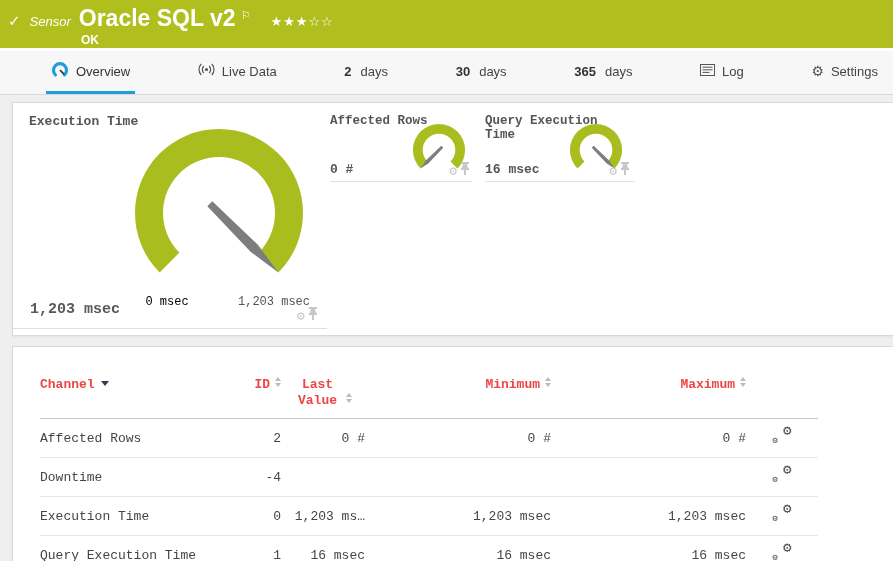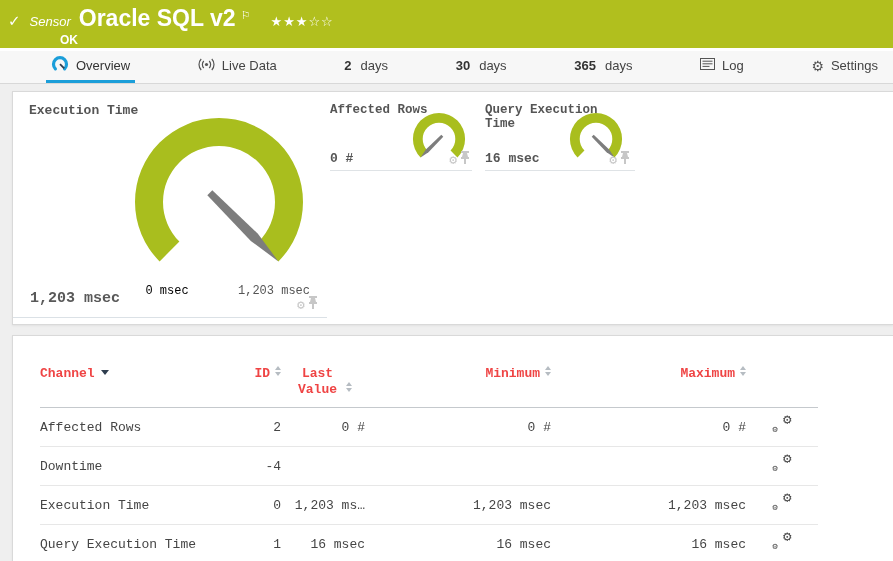--- a/index.html
+++ b/index.html
@@ -7,24 +7,24 @@
     font-family:"Liberation Sans","DejaVu Sans",sans-serif; }
 
   
   .topbar { height:48px; background:#b1bf1e; color:#fff; padding:5px 10px 0 8px; }
   .topbar .row1 { display:flex; align-items:baseline; }
   .check { font-size:15px; font-weight:bold; margin-right:9px; }
   .kind  { font-style:italic; font-size:13px; margin-right:8px; }
   .title { font-size:23px; font-weight:bold; }
   .flag  { font-size:11px; position:relative; top:-7px; margin-left:5px; }
   .stars { margin-left:20px; font-size:13px; letter-spacing:1px; }
-  .row2  { margin:1px 0 0 52px; font-size:12px; font-weight:bold; }
-
-  
-  .tabbar { height:36px; background:#f7f7f7; border-top:3px solid #fff;
+  .row2  { margin:1px 0 0 73px; font-size:12px; font-weight:bold; }
+
+  
+  .tabbar { height:47px; background:#f7f7f7; border-top:3px solid #fff;
     border-bottom:1px solid #d8d8d8; display:flex; justify-content:space-between;
     align-items:stretch; padding:0 10px 0 46px; }
   .tab { display:flex; align-items:center; gap:7px; font-size:13px; color:#444;
     cursor:pointer; border-bottom:3px solid transparent; padding:0 5px; }
   .tab.active { border-bottom-color:#1b9ed9; color:#333; }
   .tab b { color:#333; font-weight:bold; margin-right:2px; }
   .tab svg { flex:0 0 auto; }
 
   
   .panel { background:#fff; border:1px solid #d9d9d9; border-right:none;

